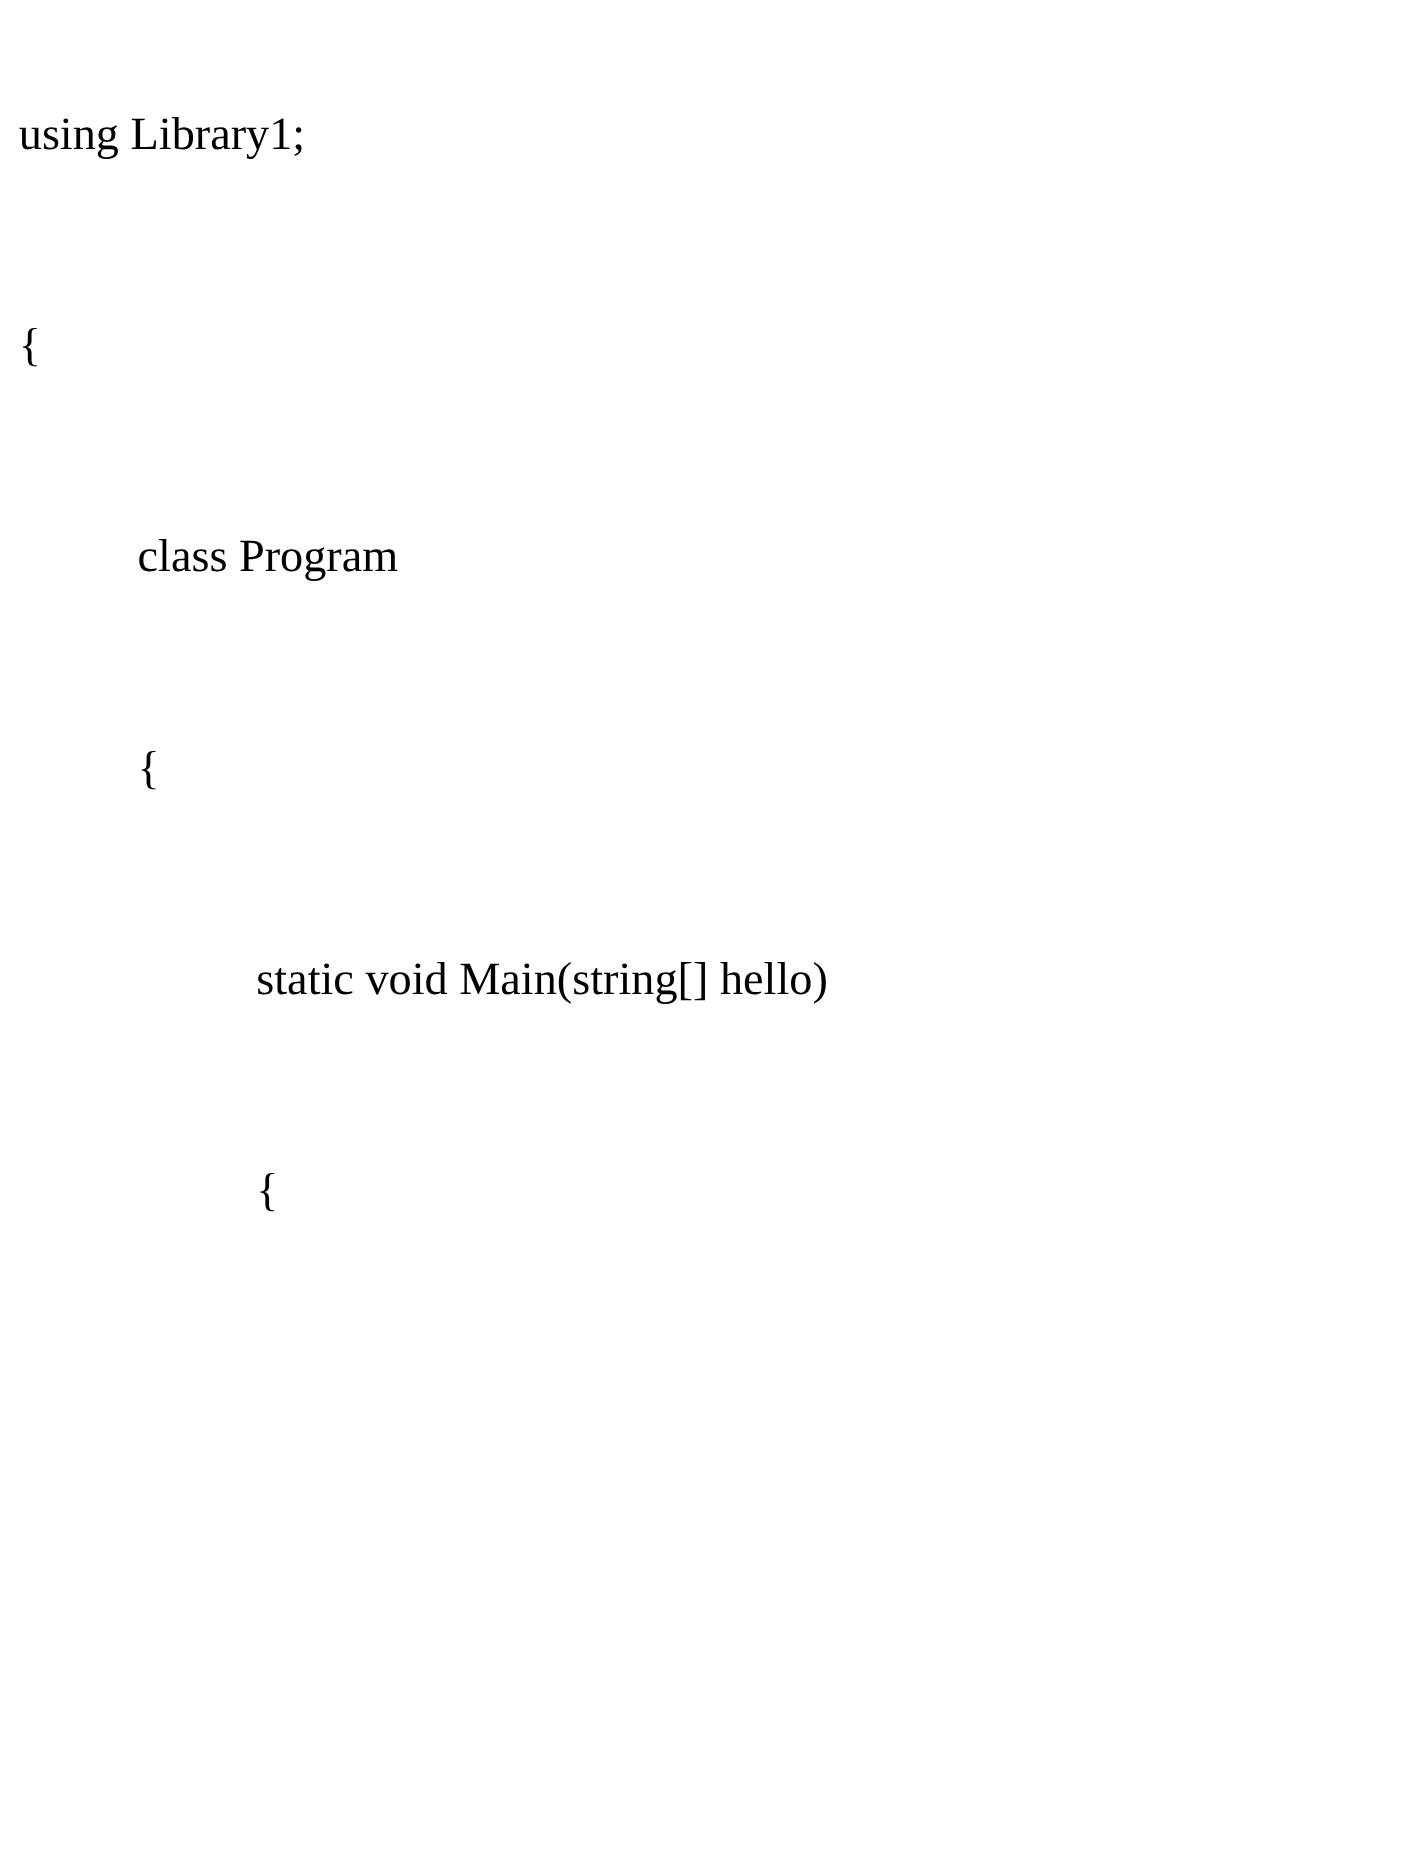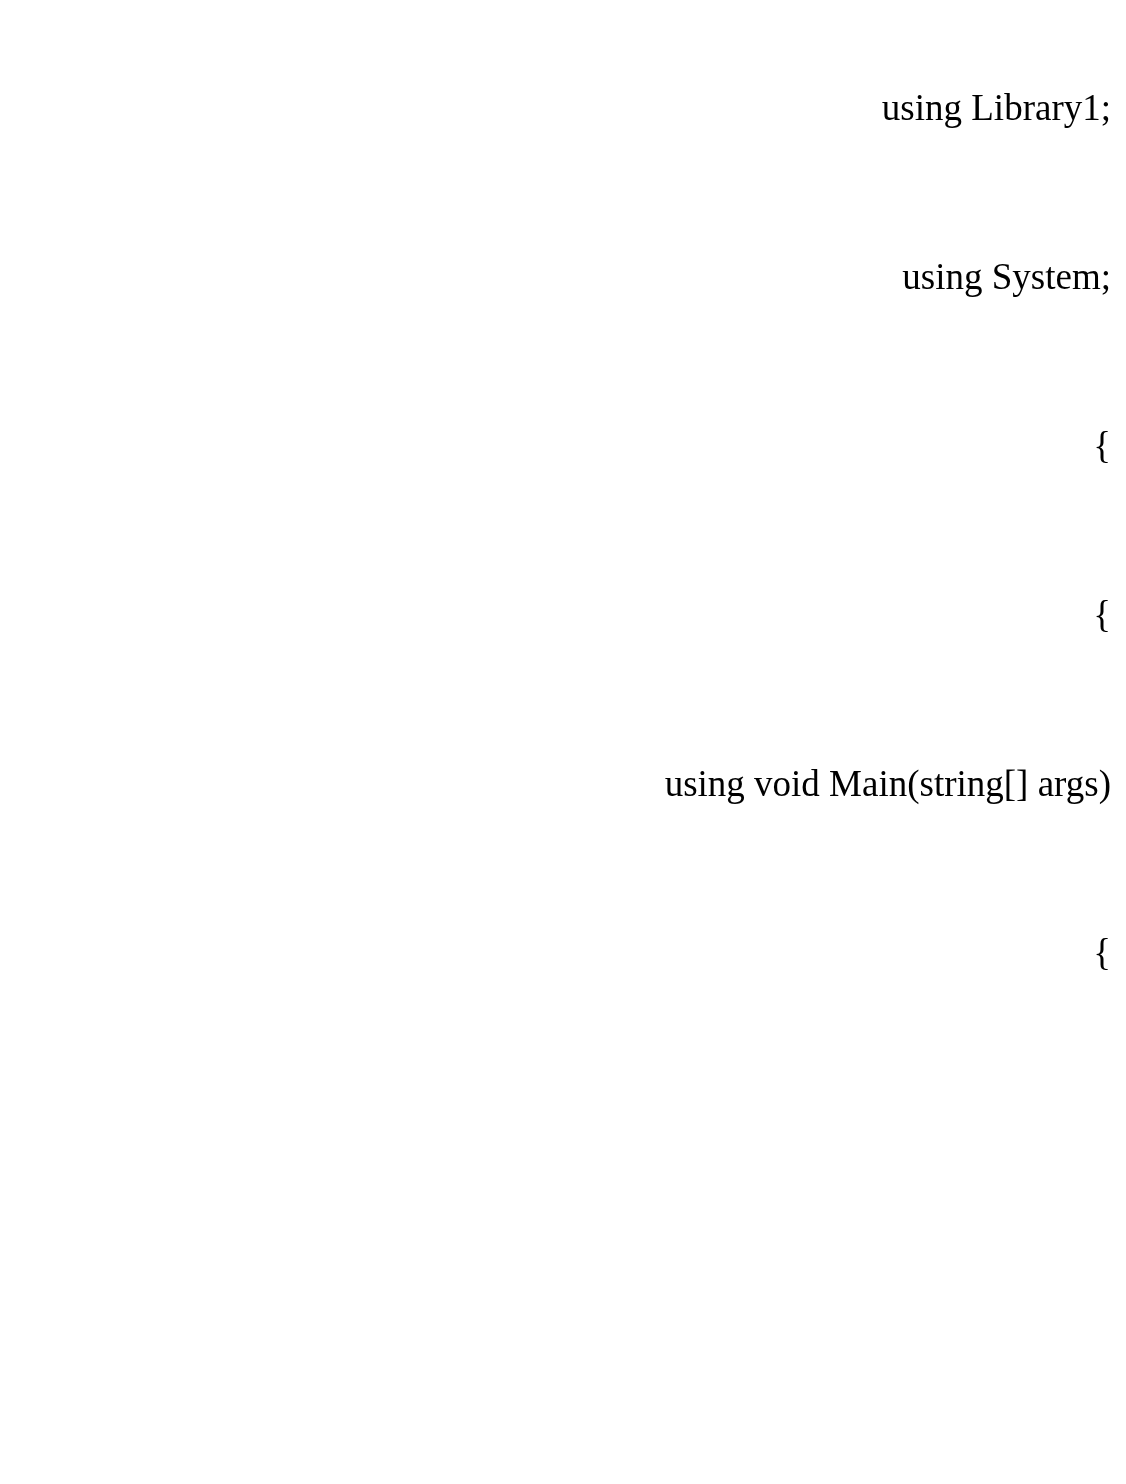--- a/index.html
+++ b/index.html
@@ -12,37 +12,36 @@
       line-height: 1.0;
       width: 1126px;
       box-sizing: border-box;
     }
     .code-block {
       white-space: pre;
     }
     .line {
       display: block;
       margin-bottom: 58px;
-      text-align: right;
     }
     .line:last-child {
       margin-bottom: 0;
     }
     .indent1 { padding-left: 95px; }
     .indent2 { padding-left: 190px; }
     .indent3 { padding-left: 300px; }
   </style>
 </head>
 <body>
 
 <div class="code-block">
   <span class="line">using Library1;</span>
-  <span class="line">using System;</span>
   <span class="line">{</span>
+  <span class="line indent1">class Program</span>
   <span class="line indent1">{</span>
-  <span class="line indent2">using void Main(string[] args)</span>
+  <span class="line indent2">static void Main(string[] hello)</span>
   <span class="line indent2">{</span>
   
   
   
   
   
 </div>
 
 </body></html>

